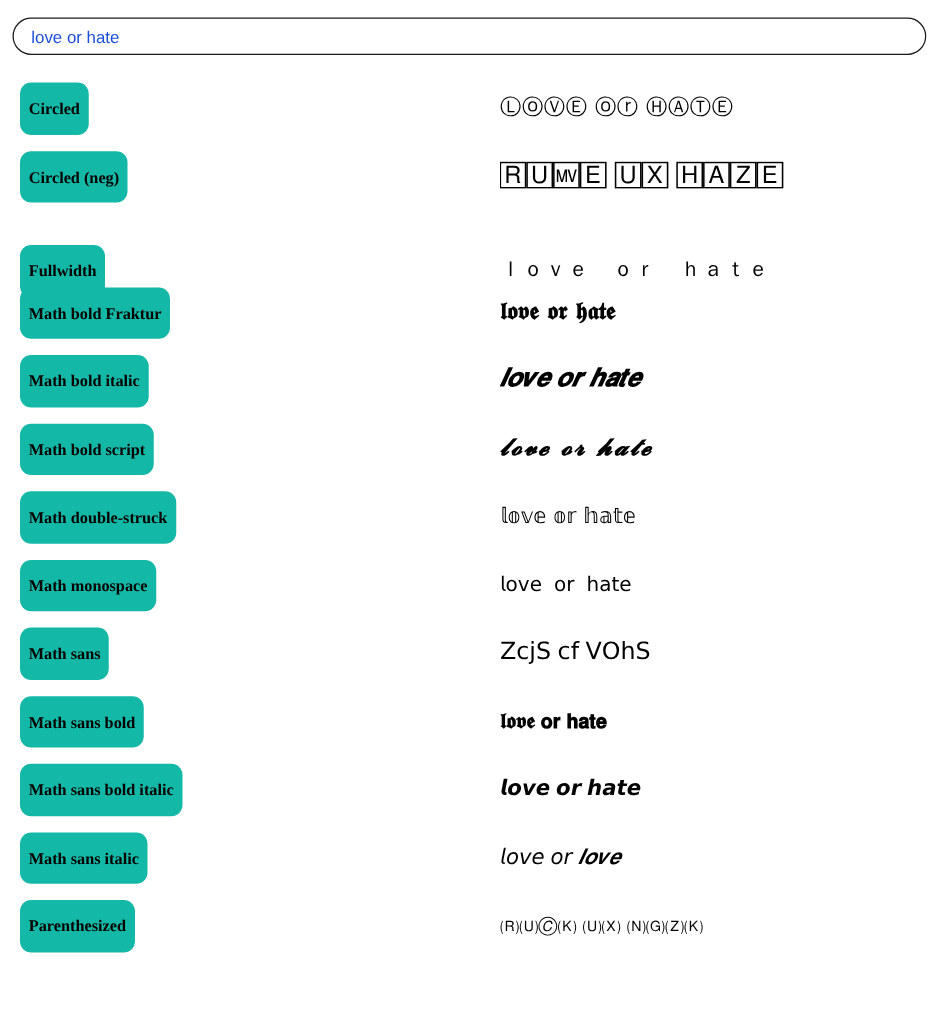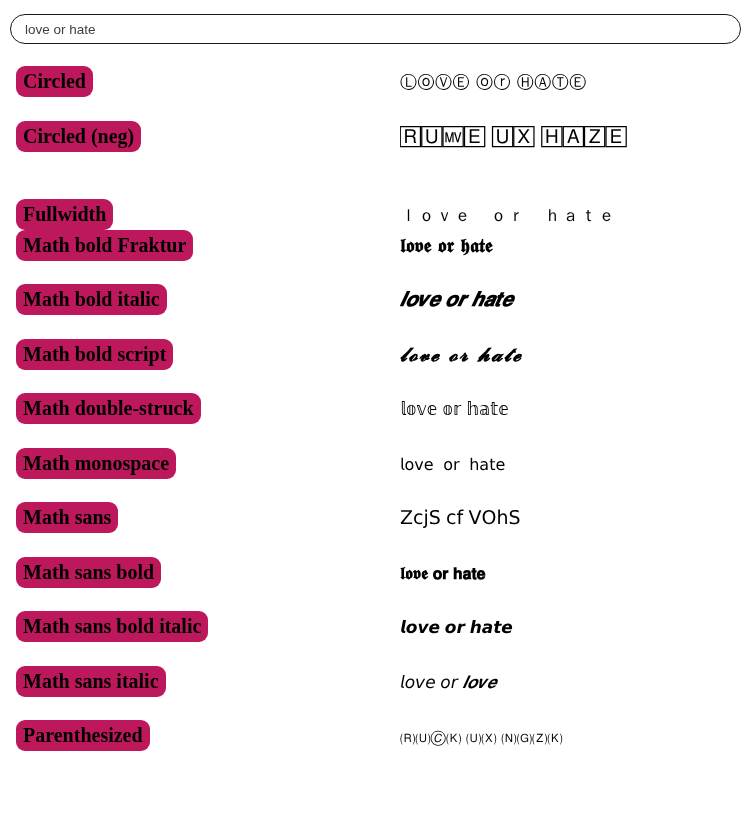--- a/index.html
+++ b/index.html
@@ -25,21 +25,21 @@
   }
   .search-input {
     box-sizing: border-box;
     width: 731px;
     height: 30px;
     border: 1px solid #1a1a1a;
     border-radius: 15px;
     padding: 0 14px;
     font-family: "Liberation Sans", sans-serif;
     font-size: 13.5px;
-    color: #404040;
+    color: #1d4ed8;
     background: #ffffff;
     outline: none;
   }
   .results {
     margin-top: 22px;
     padding: 0 10px;
   }
   .row {
     display: flex;
     align-items: baseline;
@@ -48,25 +48,25 @@
   .label-cell {
     width: 390px;
     flex: 0 0 390px;
     padding-left: 6px;
     box-sizing: border-box;
   }
   .label {
     display: inline-block;
     font-family: "Liberation Serif", serif;
     font-weight: bold;
-    font-size: 20px;
+    font-size: 13px;
     line-height: 1.35;
-    background: #be185d;
+    background: #14b8a6;
     border-radius: 9px;
-    padding: 2px 7px;
+    padding: 12px 7px;
     white-space: nowrap;
   }
   .value-cell {
     flex: 1 1 auto;
     font-size: 17px;
     white-space: nowrap;
     overflow: hidden;
   }
   
   .v-circled      { font-family: "DejaVu Sans", sans-serif; font-size: 17px; letter-spacing: 0.5px; }

